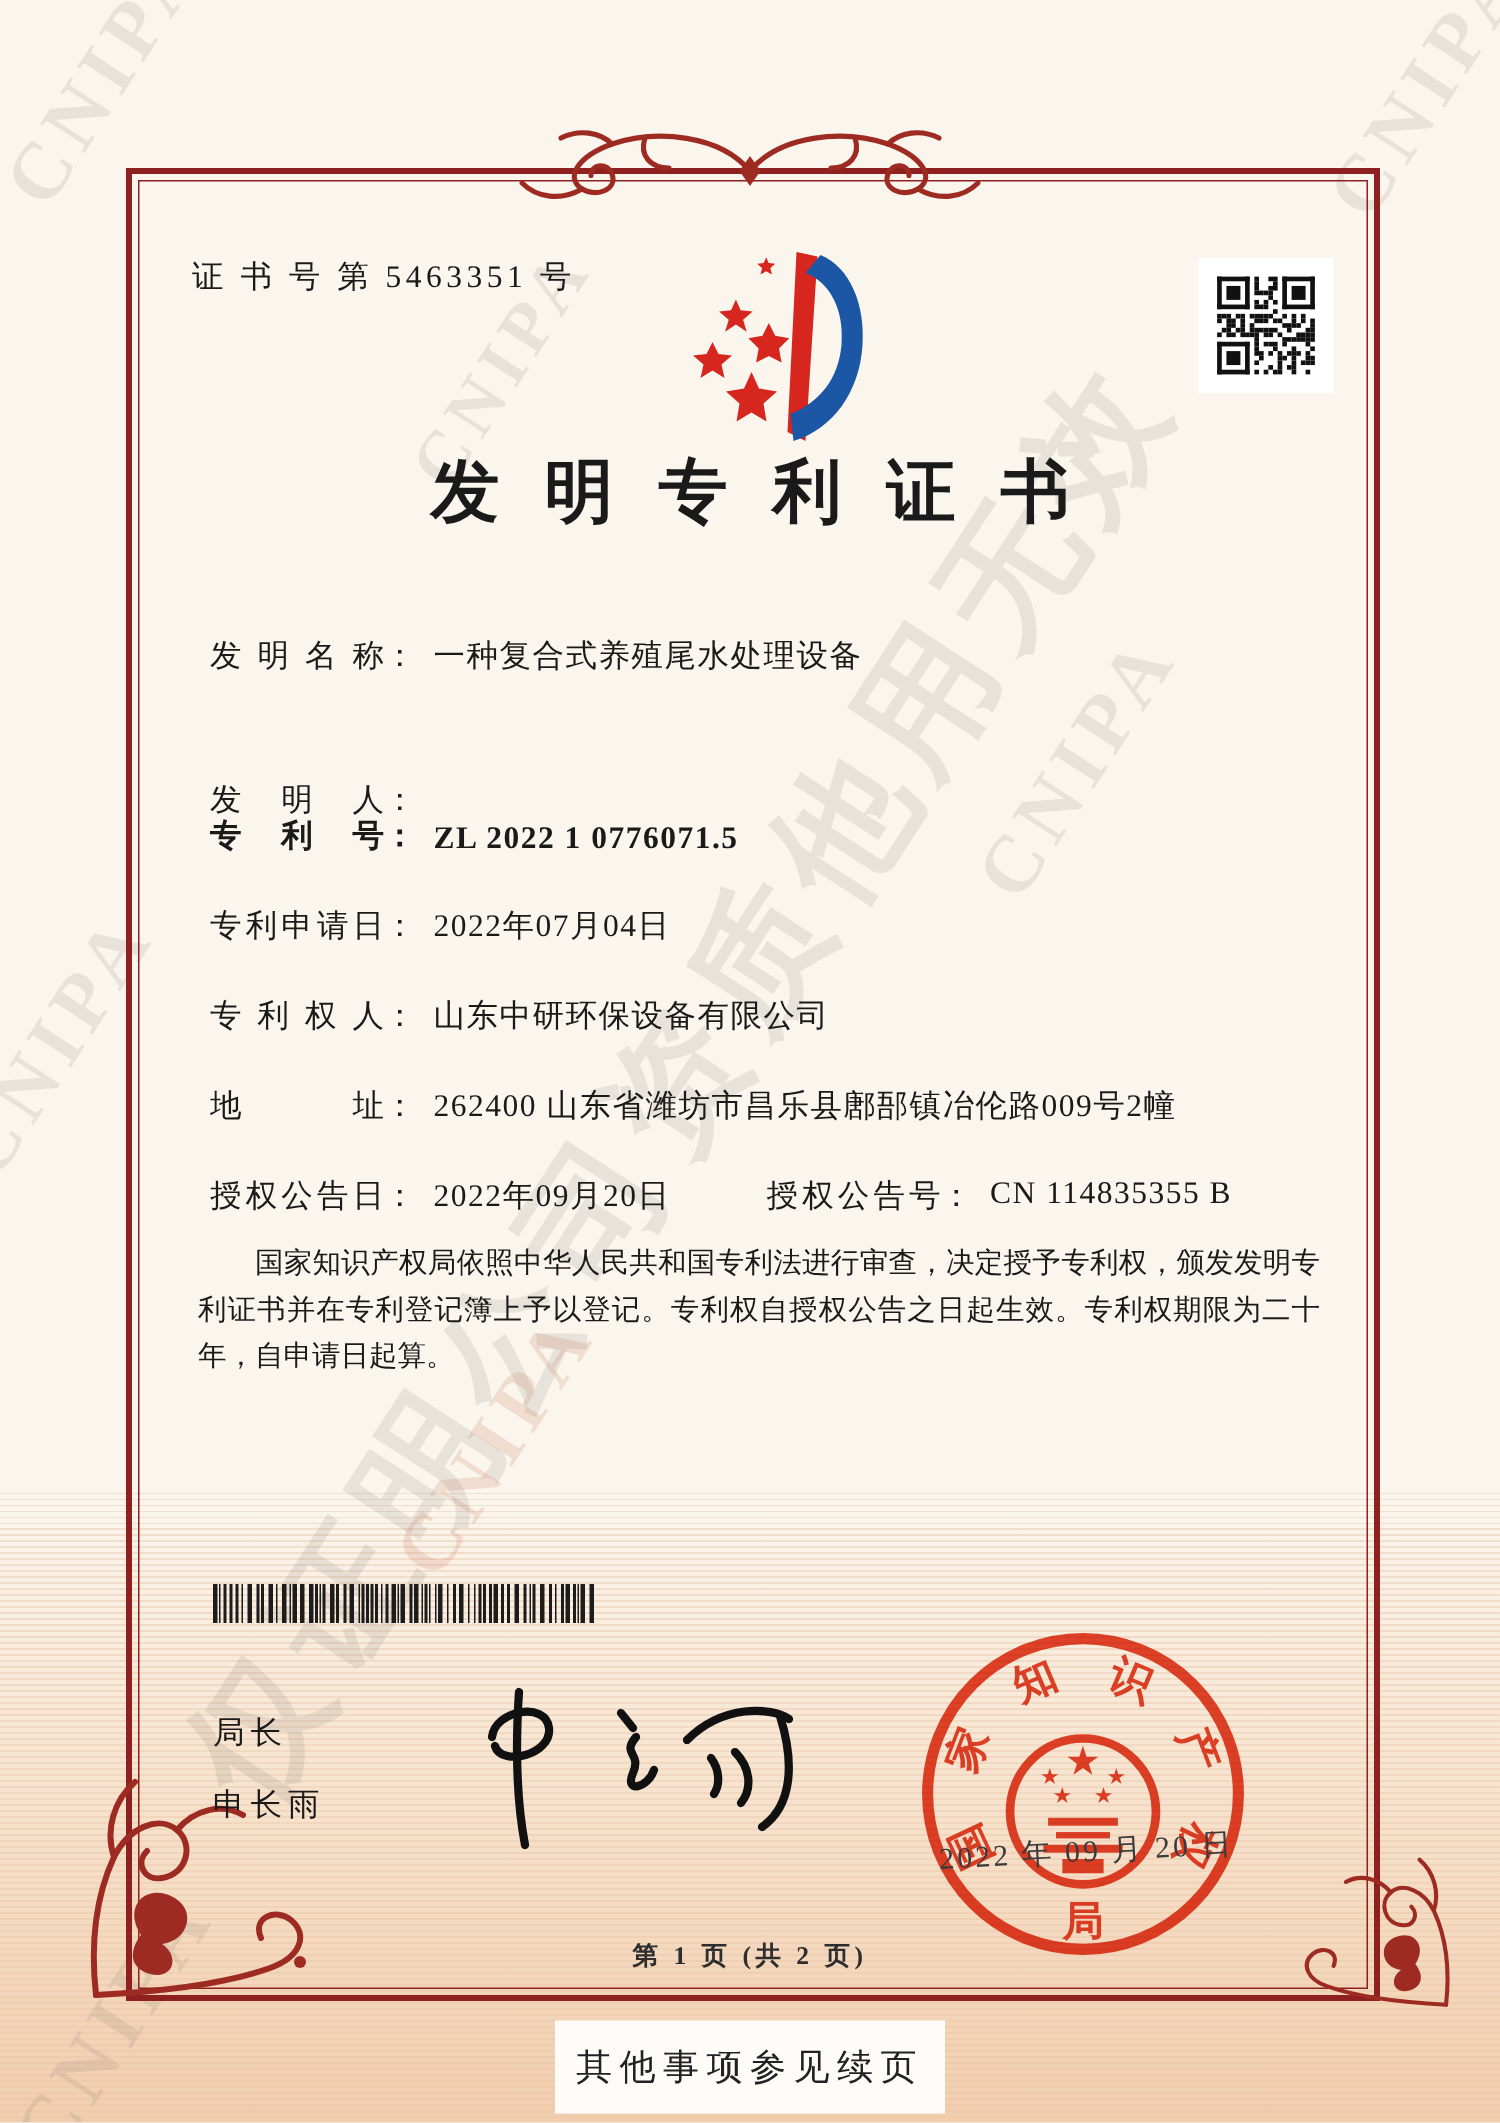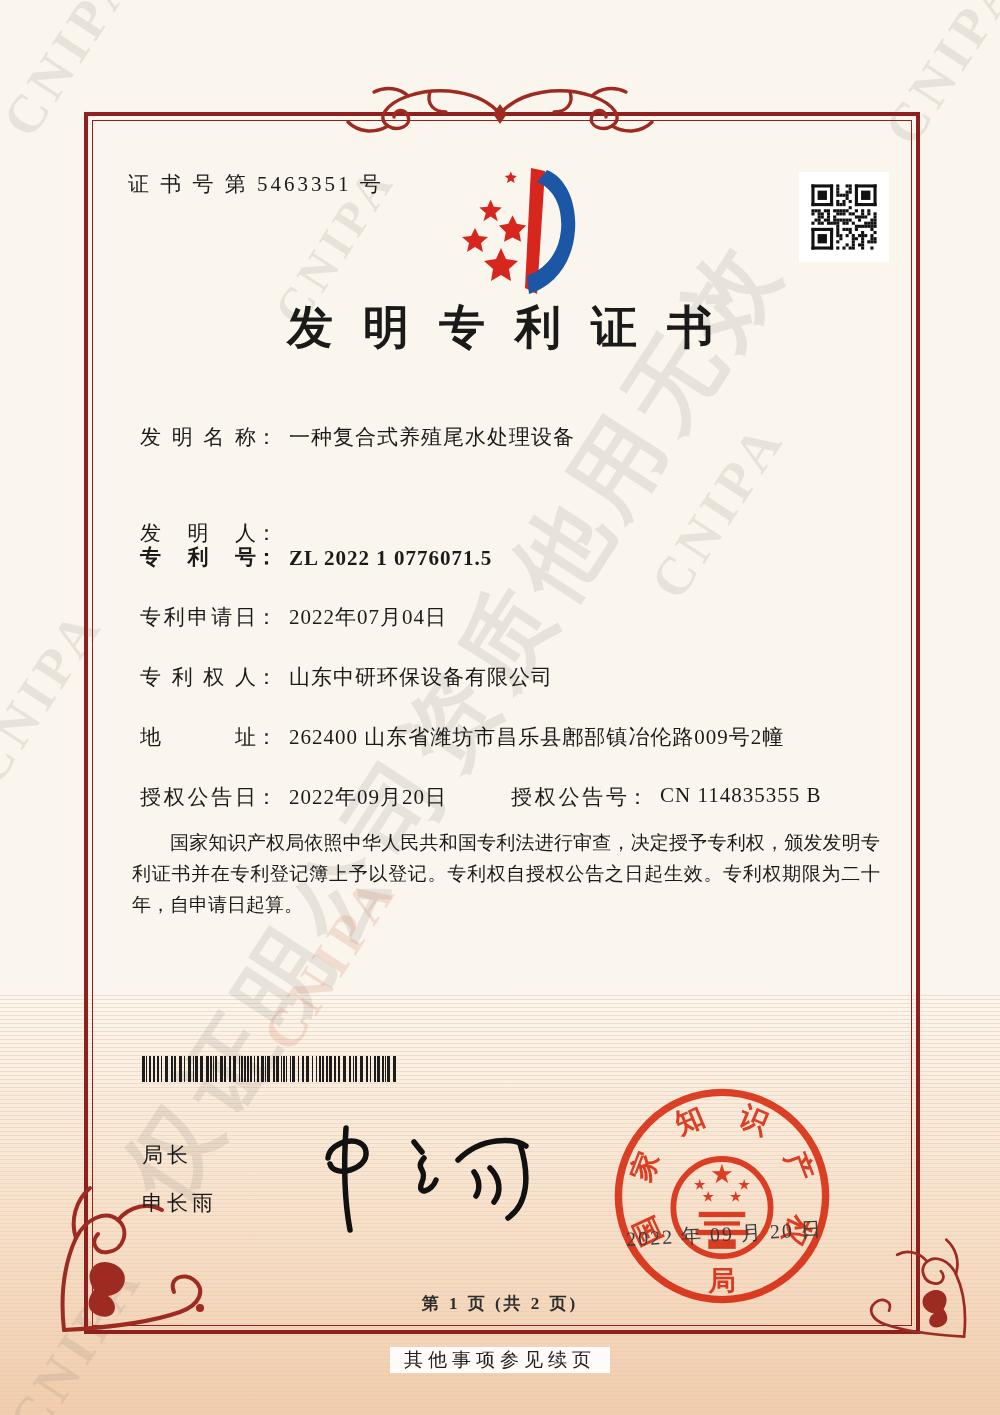--- a/index.html
+++ b/index.html
@@ -56,21 +56,21 @@
     font-family:"Liberation Sans","DejaVu Sans",sans-serif;}
   .director .name{display:block;margin-top:20px;}
   .signature{position:absolute;left:298px;top:1118px;width:232px;height:118px;z-index:4;}
   .seal{position:absolute;left:611px;top:1085px;width:222px;height:222px;z-index:5;
     mix-blend-mode:multiply;opacity:.95;}
   .seal-date{position:absolute;left:626px;top:1221px;width:190px;z-index:6;
     font-size:20px;letter-spacing:2px;color:#3b3b3b;transform:rotate(-3deg);white-space:nowrap;}
   .page-num{position:absolute;left:0;width:1000px;top:1292px;text-align:center;
     font-size:17px;letter-spacing:3px;color:#2e2e2e;z-index:4;font-weight:bold;}
   .bottom-note{position:absolute;left:50%;transform:translateX(-50%);top:1347px;z-index:4;
-    background:rgba(255,255,255,.92);padding:0 14px;font-size:19px;letter-spacing:5px;color:#222;}
+    background:rgba(255,255,255,.92);padding:15px 14px;font-size:24px;letter-spacing:5px;color:#222;}
 </style>
 </head>
 <body>
 
 <div class="page">
 
   <div class="wavy"></div>
 
   <div class="wm wm-big">仅证明公司资质他用无效</div>
   <div class="wm wm-cnipa wm-a">CNIPA</div>

